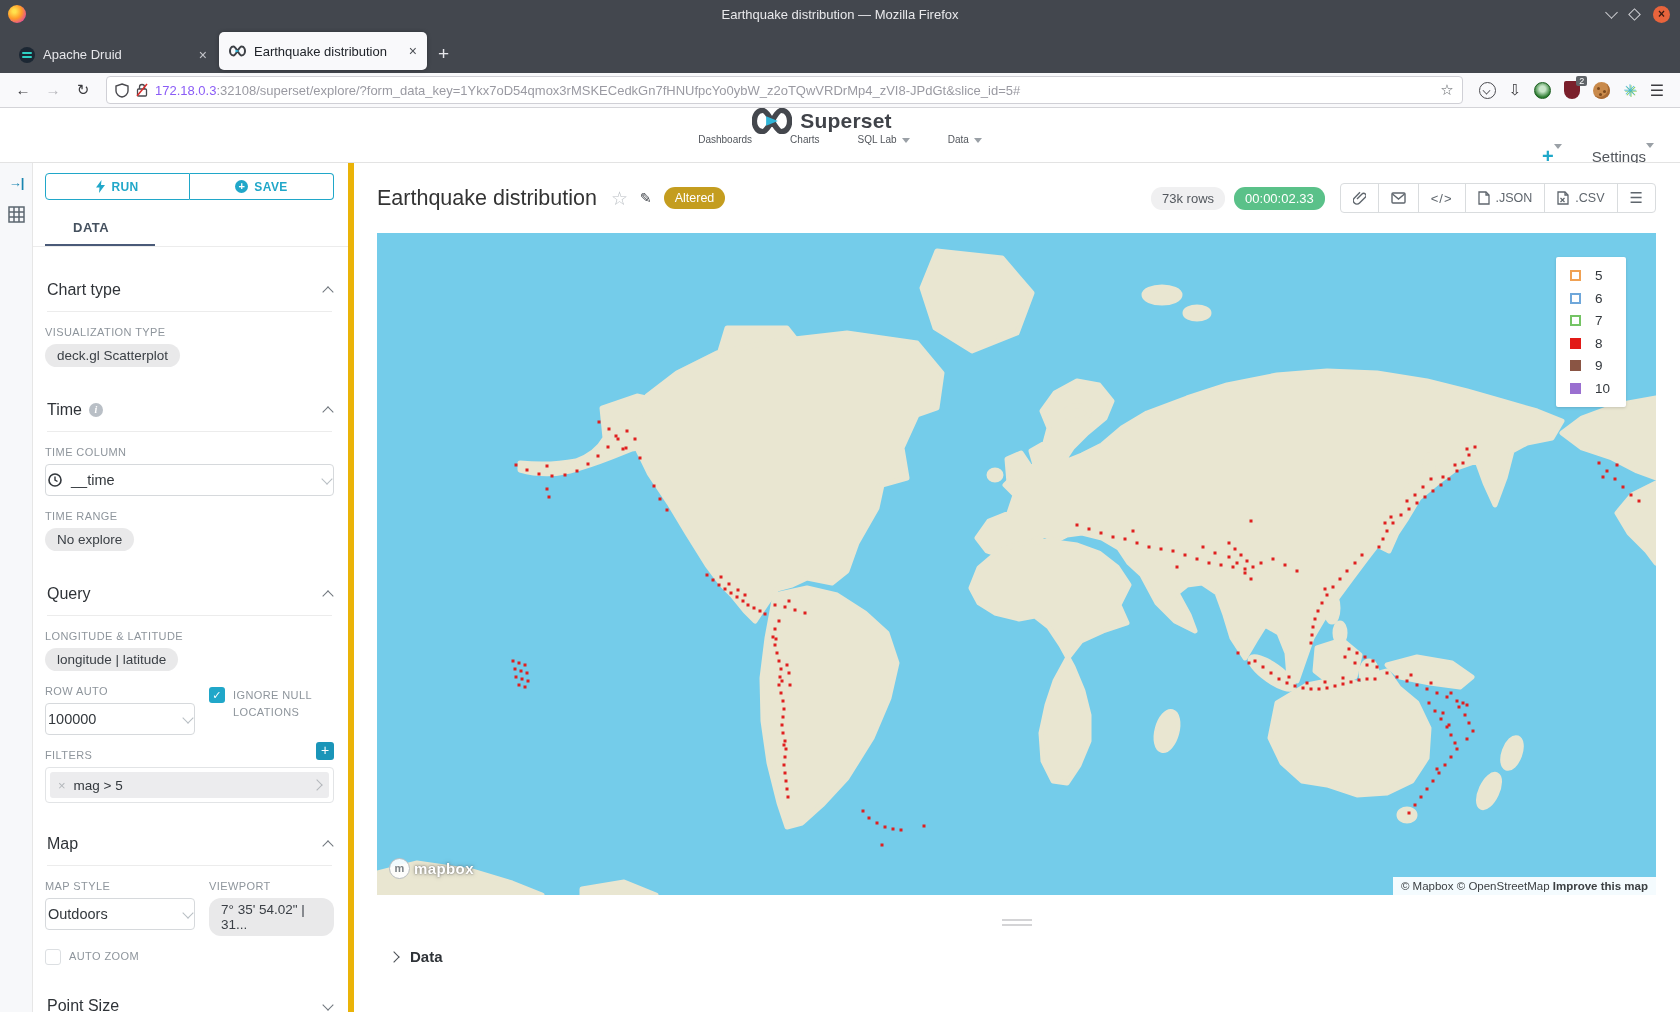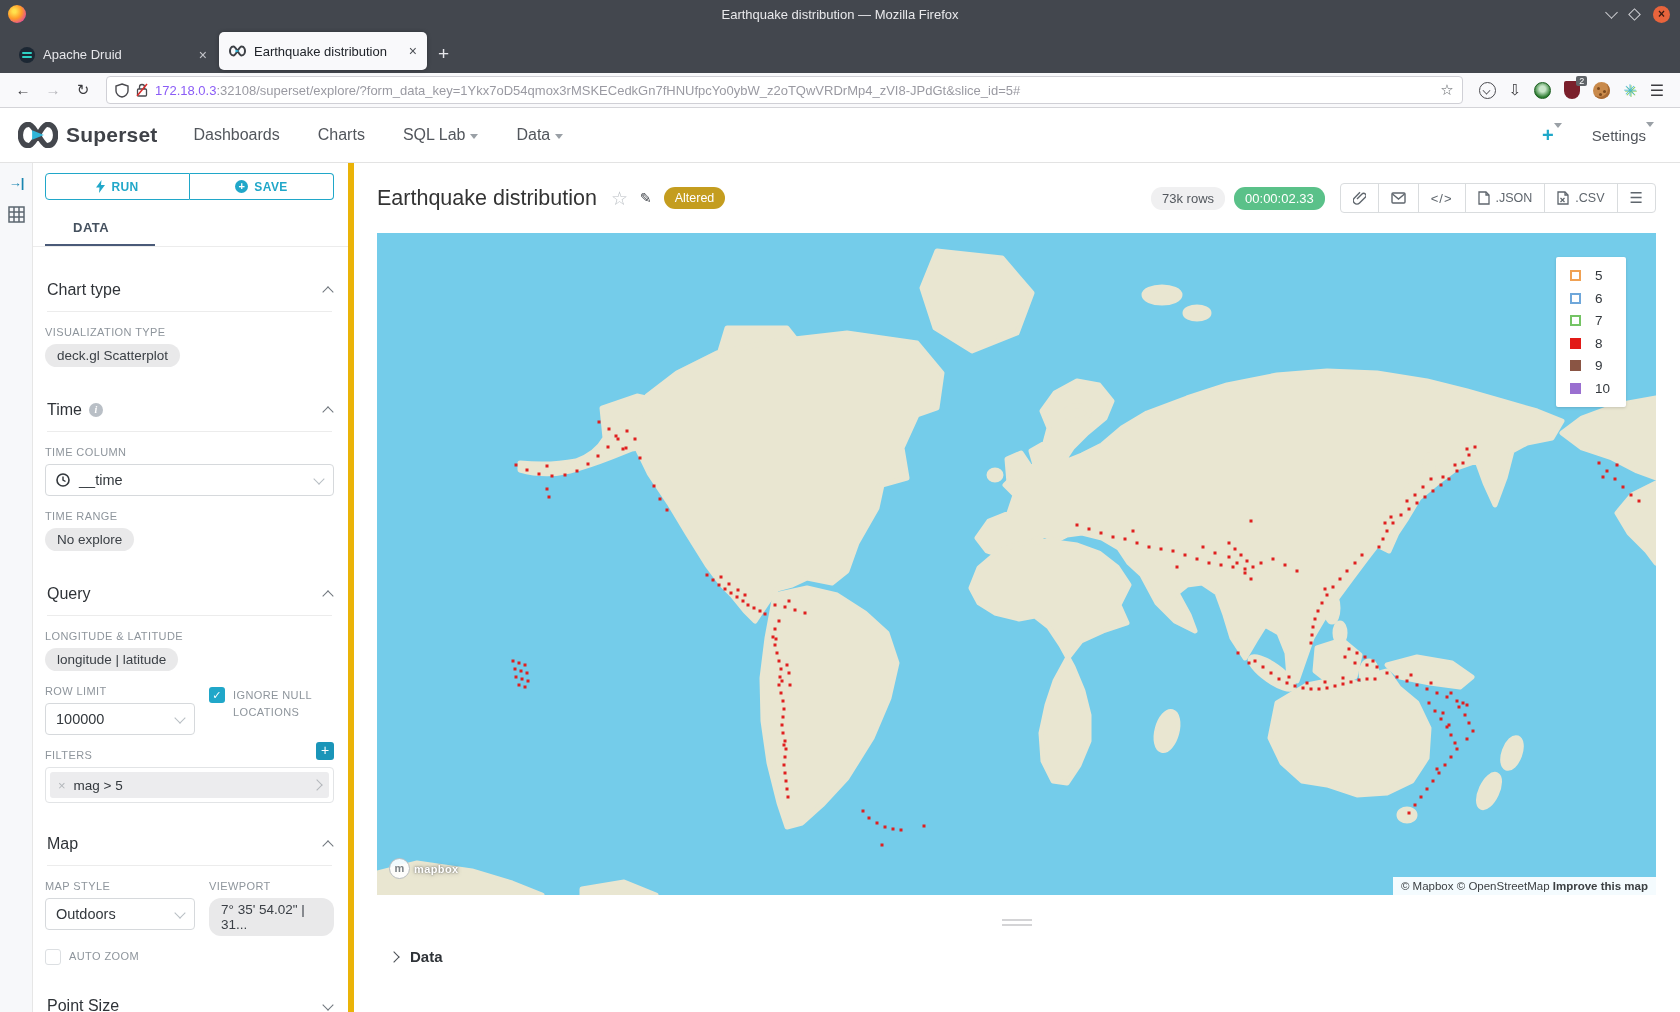--- a/index.html
+++ b/index.html
@@ -41,24 +41,24 @@
   .dl { font-size:15px; color:#3b3b3f;}
   .gm { width:17px; height:17px; border-radius:50%; background:radial-gradient(circle at 50% 40%, #c8e6c9 25%, #2e7d32 70%); border:1px solid #1b5e20;}
   .ubo { width:16px; height:18px; background:#7a1f2b; border-radius:2px 2px 8px 8px; position:relative;}
   .ubo-badge { position:absolute; top:-5px; right:-7px; background:#5f6368; color:#fff; font-size:9px; padding:0 3px; border-radius:2px;}
   .cookie { width:17px; height:17px; border-radius:50%; background:#c98a4b; box-shadow:inset -2px -2px 0 #a96a33; position:relative;}
   .cookie::after{content:""; position:absolute; left:4px; top:5px; width:3px; height:3px; border-radius:50%; background:#7c4a1e; box-shadow:6px 3px 0 #7c4a1e, 2px 6px 0 #7c4a1e;}
   .snow { color:#49b8d6; font-size:16px; text-shadow:1px 1px 0 #7ac943; }
   .burger { font-size:16px; color:#3b3b3f; }
 
   
-  .appnav { height:55px; background:#fff; border-bottom:1px solid #e3e3e3; display:flex; align-items:center; padding:0 18px; }
+  .appnav { height:55px; background:#fff; border-bottom:1px solid #e3e3e3; display:flex; align-items:center; padding:0 18px;flex-direction:column; }
   .brand { display:flex; align-items:center; gap:8px; margin-right:36px;}
   .brand-name { font-size:21px; font-weight:bold; color:#404349; letter-spacing:.2px;}
-  .appnav-links { display:flex; gap:38px; font-size:16px; color:#52565c; }
+  .appnav-links { display:flex; gap:38px; font-size:10px; color:#52565c; }
   .appnav-links .lnk { display:flex; align-items:center; gap:5px;}
   .caret { width:0; height:0; border-left:4px solid transparent; border-right:4px solid transparent; border-top:5px solid #9aa0a6; margin-top:2px;}
   .appnav-right { margin-left:auto; display:flex; align-items:center; gap:30px; font-size:15px; color:#52565c; padding-right:8px;}
   .plus-teal { color:#1fa8c9; font-weight:bold; font-size:20px; }
 
   
   .page-body { display:flex; height:849px; }
   .rail { width:33px; background:#f7f8fa; border-right:1px solid #e6e6e6; padding-top:12px; display:flex; flex-direction:column; align-items:center; gap:16px;}
   .rail .collapse { color:#1985b0; font-size:13px; font-weight:bold; letter-spacing:-1px;}
 
@@ -74,21 +74,21 @@
     border-bottom:2px solid #4a5a78; }
   .sec-head { display:flex; align-items:center; justify-content:space-between; padding:8px 2px 12px 2px; }
   .sec-title { font-size:16px; color:#2f3338; display:flex; align-items:center; gap:7px;}
   .sec-rule { border-bottom:1px solid #ececec; margin:0 2px;}
   .chev { width:8px; height:8px; border-right:1.7px solid #6f767d; border-bottom:1.7px solid #6f767d; }
   .chev.up { transform:rotate(-135deg); margin-top:4px;}
   .chev.down { transform:rotate(45deg); margin-bottom:3px;}
   .chev.right { transform:rotate(-45deg); }
   .lbl { font-size:11px; color:#8e959c; letter-spacing:.4px; margin:14px 0 6px 0; }
   .pill { display:inline-block; background:#e9e9ea; border-radius:12px; padding:4px 12px; font-size:13.5px; color:#3b4046;}
-  .selectbox { height:32px; border:1px solid #d6d9dc; border-radius:4px; display:flex; align-items:center; padding:0 10px; gap:9px; font-size:14.5px; color:#33383d;}
+  .selectbox { height:32px; border:1px solid #d6d9dc; border-radius:4px; display:flex; align-items:center; padding:0 2px; gap:9px; font-size:14.5px; color:#33383d;}
   .selectbox .chev.down { margin-left:auto; border-color:#b8bec4; }
   .info-i { width:14px; height:14px; border-radius:50%; background:#b9bfc6; color:#fff; font-size:10px; line-height:14px; text-align:center; font-style:italic; font-weight:bold; font-family:"Liberation Serif",serif;}
   .row2 { display:flex; gap:14px; }
   .checkline { display:flex; align-items:flex-start; gap:8px; font-size:11px; color:#8e959c; letter-spacing:.4px; line-height:17px;}
   .cb { width:16px; height:16px; border-radius:3px; flex:none;}
   .cb.checked { background:#20a7c9; color:#fff; text-align:center; line-height:16px; font-size:11px;}
   .cb.un { border:1.5px solid #dcdfe2; background:#fff;}
   .filters-head { display:flex; align-items:center; justify-content:space-between; }
   .addbtn { width:18px; height:18px; background:#1a95b8; border-radius:3px; color:#fff; font-size:14px; line-height:17px; text-align:center;}
   .filterbox { border:1px solid #e2e4e6; border-radius:4px; padding:4px; }
@@ -112,21 +112,21 @@
   .code-glyph { font-size:13px; letter-spacing:1px; color:#5f666d;}
 
   .mapwrap { position:relative; margin:0 24px 0 23px; height:662px; overflow:hidden; background:#74ccea;}
   .mapwrap svg.world { position:absolute; inset:0; }
   .legend { position:absolute; top:24px; right:30px; background:#fff; border-radius:2px; box-shadow:0 1px 3px rgba(0,0,0,.15);
     padding:11px 16px 11px 14px; display:flex; flex-direction:column; gap:7.5px; }
   .lg-row { display:flex; align-items:center; gap:14px; font-size:13.5px; color:#33383d;}
   .lg-sw { width:11px; height:11px; flex:none;}
   .mb-logo { position:absolute; left:12px; bottom:16px; display:flex; align-items:center; gap:4px;}
   .mb-circ { width:21px; height:21px; border-radius:50%; background:rgba(255,255,255,.9); border:1px solid #b9bdc0; color:#7b8287; font-size:11px; line-height:19px; text-align:center; font-weight:bold;}
-  .mb-word { color:#fff; font-size:11px; font-weight:bold; letter-spacing:.4px; text-shadow:0 0 2px rgba(90,90,90,.8),0 0 4px rgba(90,90,90,.5);}
+  .mb-word { color:#fff; font-size:15px; font-weight:bold; letter-spacing:.4px; text-shadow:0 0 2px rgba(90,90,90,.8),0 0 4px rgba(90,90,90,.5);}
   .attrib { position:absolute; right:0; bottom:0; background:rgba(255,255,255,.92); font-size:11.5px; color:#3c4043; padding:3px 8px;}
   .attrib b { font-weight:bold; }
 
   .below { padding-top:24px; }
   .drag-handle { width:30px; margin:0 auto; border-top:2px solid #d4d4d6; border-bottom:2px solid #d4d4d6; height:7px;}
   .data-row { display:flex; align-items:center; gap:12px; padding:22px 0 0 36px; font-size:15px; font-weight:bold; color:#2f3338;}
   .data-row .chev.right { border-color:#4a4f55; margin-top:1px;}
 </style>
 </head>
 <body>
@@ -279,21 +279,21 @@
 
     <div class="sec-head" style="margin-top:26px;">
       <span class="sec-title">Query</span>
       <span class="chev up"></span>
     </div>
     <div class="sec-rule"></div>
     <div class="lbl">LONGITUDE &amp; LATITUDE</div>
     <span class="pill">longitude | latitude</span>
     <div class="row2">
       <div style="width:150px;">
-        <div class="lbl">ROW LIMIT</div>
+        <div class="lbl">ROW AUTO</div>
         <div class="selectbox">
           <span>100000</span>
           <span class="chev down"></span>
         </div>
       </div>
       <div style="flex:1; padding-top:16px;">
         <div class="checkline">
           <span class="cb checked">✓</span>
           <span>IGNORE NULL LOCATIONS</span>
         </div>

